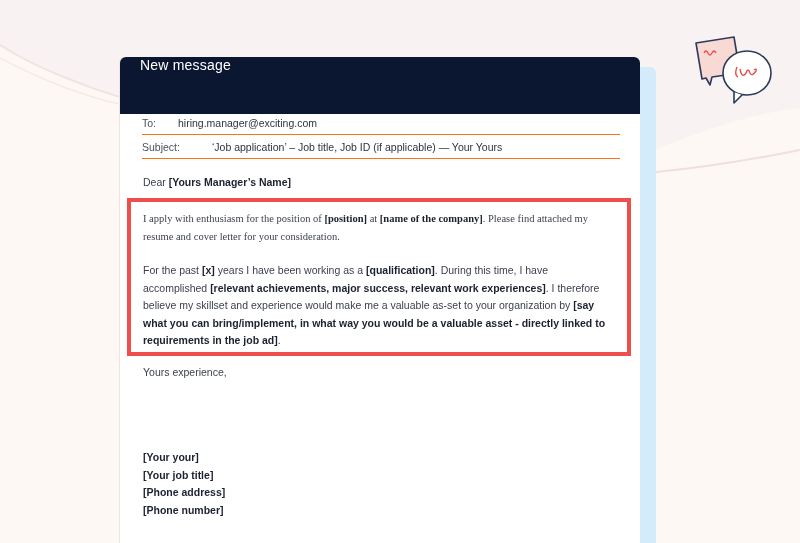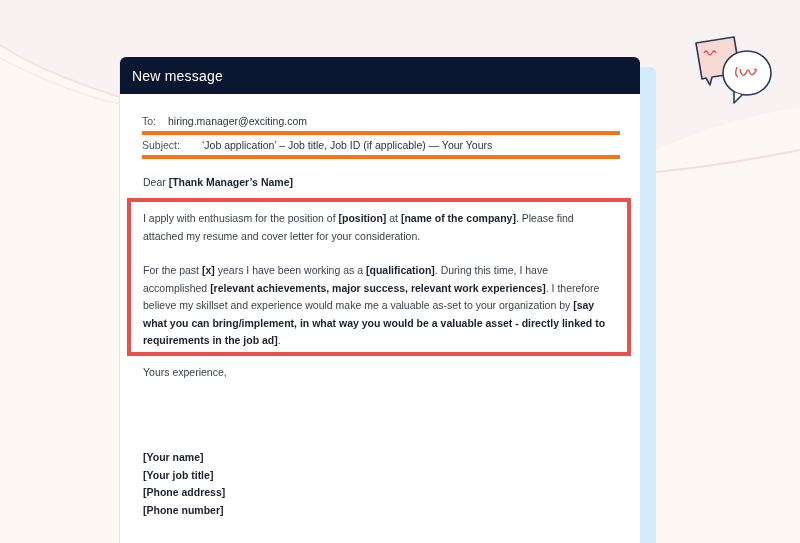--- a/index.html
+++ b/index.html
@@ -17,43 +17,44 @@
       position: absolute; left: 636px; top: 67px; width: 20px; height: 476px;
       background: #d3ebfb; border-top-right-radius: 6px;
     }
     .card {
       position: absolute; left: 120px; top: 57px; width: 520px; height: 486px;
       background: #ffffff;
       border-top-left-radius: 6px; border-top-right-radius: 6px;
       box-shadow: -1px 0 0 #f3e4e1;
     }
     .card-header {
-      height: 37px; background: #0b1630;
+      height: 57px; background: #0b1630;
       border-top-left-radius: 6px; border-top-right-radius: 6px;
-      display: flex; align-items: center; padding-left: 12px;
+      display: flex; padding-left: 20px;
     }
     .card-title { color: #ffffff; font-size: 14px; letter-spacing: 0.2px; }
     .field-row {
       position: absolute; left: 22px; width: 478px; height: 24px;
       display: flex; align-items: center; font-size: 10.5px; color: #2d3342;
-      border-bottom: 4px solid #f97316;
+      border-bottom: 1px solid #f97316;
+      gap: 10px;
     }
     .field-label { color: #4a505c; }
     .to-row { top: 54px; }
     .to-row .field-label { width: 26px; }
     .subject-row { top: 78px; }
     .subject-row .field-label { width: 60px; }
     .body-text { font-size: 10.5px; line-height: 17.5px; color: #3a3f4b; }
     .body-text b { color: #1c2130; font-weight: bold; }
     .greeting { position: absolute; left: 23px; top: 117px; }
     .highlight-box {
       position: absolute; left: 7px; top: 141px; width: 504px; height: 158px;
       border: 4px solid #ef4f4c; padding: 8px 12px 0 12px;
     }
-    .para { margin-bottom: 17px; }
+    .para { margin-bottom: 17px; font-family: Liberation Serif, serif; }
     .after-box { position: absolute; left: 23px; top: 307px; width: 480px; }
     .signature { position: absolute; left: 23px; top: 392px; }
     .bubbles { position: absolute; left: 690px; top: 33px; width: 90px; height: 80px; }
   </style>
 </head>
 <body>
 
 <svg class="bg-top" viewBox="0 0 800 543">
   <path d="M0,0 L800,0 L800,108 C700,120 640,168 560,172 C430,180 280,140 120,95 C60,78 20,55 0,45 Z" fill="#f8f3f2"></path>
   <path d="M0,45 C40,70 90,88 120,97" stroke="#efe4e0" stroke-width="2" fill="none"></path>
@@ -80,35 +81,35 @@
     <span class="field-label">To:</span>
     <span>hiring.manager@exciting.com</span>
   </div>
 
   <div class="field-row subject-row">
     <span class="field-label">Subject:</span>
     <span>‘Job application’ – Job title, Job ID (if applicable) — Your Yours</span>
   </div>
 
   <div class="body-text greeting">
-    <span>Dear </span><b>[Thank Manager’s Name]</b>
+    <span>Dear </span><b>[Yours Manager’s Name]</b>
   </div>
 
   <div class="highlight-box body-text">
     <p class="para">
       <span>I apply with enthusiasm for the position of </span><b>[position]</b><span> at </span><b>[name of the company]</b><span>. Please find attached my resume and cover letter for your consideration.</span>
     </p>
     <p>
       <span>For the past </span><b>[x]</b><span> years I have been working as a </span><b>[qualification]</b><span>. During this time, I have accomplished </span><b>[relevant achievements, major success, relevant work experiences]</b><span>. I therefore believe my skillset and experience would make me a valuable as-set to your organization by </span><b>[say what you can bring/implement, in what way you would be a valuable asset - directly linked to requirements in the job ad]</b><span>.</span>
     </p>
   </div>
 
   <div class="after-box body-text">
     <p>Yours experience,</p>
   </div>
 
   <div class="signature body-text">
-    <div><b>[Your name]</b></div>
+    <div><b>[Your your]</b></div>
     <div><b>[Your job title]</b></div>
     <div><b>[Phone address]</b></div>
     <div><b>[Phone number]</b></div>
   </div>
 </div>
 
 </body></html>

